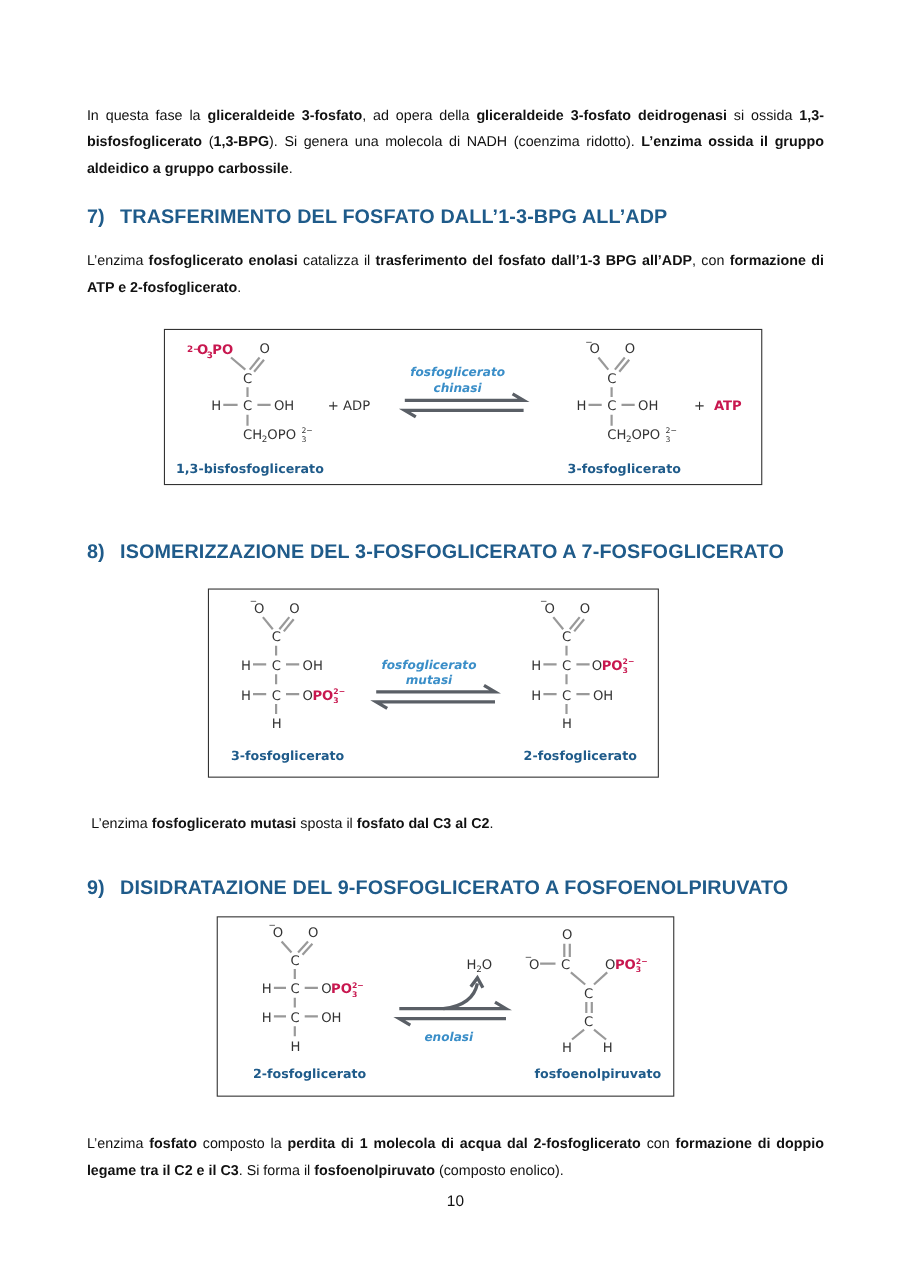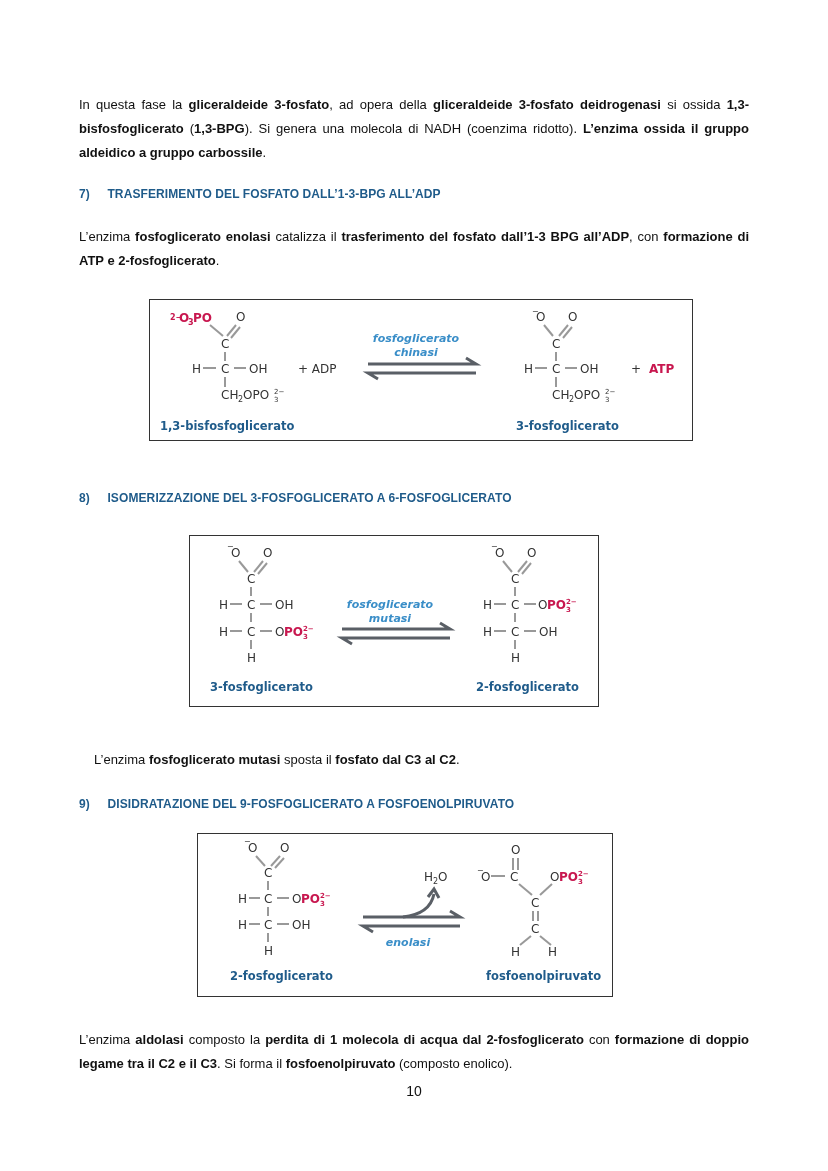--- a/index.html
+++ b/index.html
@@ -1,21 +1,21 @@
 <!DOCTYPE html>
 <html><head>
 <meta charset="utf-8">
 <style>
   html, body { margin: 0; padding: 0; background: #ffffff; }
   body { width: 828px; height: 1171px; position: relative; overflow: hidden;
          font-family: "Liberation Sans", "DejaVu Sans", sans-serif; color: #111; }
   .para { position: absolute; left: 79px; width: 670px; font-size: 13px; line-height: 24px;
           text-align: justify; }
   .para b { font-weight: bold; }
-  .heading { position: absolute; left: 79px; font-size: 12px; font-weight: bold; color: #1f5b8a;
+  .heading { position: absolute; left: 79px; font-size: 18px; font-weight: bold; color: #1f5b8a;
              letter-spacing: 0.1px; }
   .heading .num { display: inline-block; width: 25px; }
   .figure { position: absolute; border: 1.5px solid #333; background: #fff; }
   .fig-svg { position: absolute; left: 0; top: 0; }
   .mol-text { font-family: "DejaVu Sans", sans-serif; font-size: 12px; fill: #333; }
   .mol-red { font-family: "DejaVu Sans", sans-serif; font-size: 12px; fill: #c8174f; font-weight: bold; }
   .mol-label { font-family: "DejaVu Sans", sans-serif; font-size: 11.5px; fill: #1f5b8a; font-weight: bold; }
   .enzyme { font-family: "DejaVu Sans", sans-serif; font-size: 11px; fill: #3a8ec8; font-style: italic; font-weight: bold; }
   .page-num { position: absolute; left: 0; width: 828px; top: 1083px; text-align: center; font-size: 14px; }
 </style>
@@ -88,21 +88,21 @@
       <text x="455" y="102" class="mol-text" style="font-size:7px;">3</text>
       <text x="366" y="130" class="mol-label">3-fosfoglicerato</text>
     </g>
     <text x="481" y="73" class="mol-text">+</text>
     <text x="499" y="73" class="mol-red">ATP</text>
   </svg>
 </div>
 
 <div class="heading" style="top:491px;">
   <span class="num">8)</span>
-  <span>ISOMERIZZAZIONE DEL 3-FOSFOGLICERATO A 6-FOSFOGLICERATO</span>
+  <span>ISOMERIZZAZIONE DEL 3-FOSFOGLICERATO A 7-FOSFOGLICERATO</span>
 </div>
 
 <div class="figure" style="left:189px; top:535px; width:408px; height:170px;">
   <svg class="fig-svg" width="408" height="170" viewBox="0 0 408 170">
     <g>
       <text x="37" y="13" class="mol-text" style="font-size:8px;">−</text>
       <text x="41" y="21" class="mol-text">O</text>
       <text x="73" y="21" class="mol-text">O</text>
       <line x1="49" y1="25" x2="58" y2="36" stroke="#999" stroke-width="2"></line>
       <line x1="73" y1="25" x2="64" y2="36" stroke="#999" stroke-width="2"></line>
@@ -156,21 +156,21 @@
       <text x="321" y="100" class="mol-text">C</text>
       <line x1="334" y1="95" x2="346" y2="95" stroke="#999" stroke-width="2"></line>
       <text x="349" y="100" class="mol-text">OH</text>
       <line x1="325" y1="104" x2="325" y2="113" stroke="#999" stroke-width="2"></line>
       <text x="321" y="126" class="mol-text">H</text>
       <text x="286" y="155" class="mol-label">2-fosfoglicerato</text>
     </g>
   </svg>
 </div>
 
-<p class="para" style="top:733px; margin:15px;"><span>L’enzima </span><b>fosfoglicerato mutasi</b><span> sposta il </span><b>fosfato dal C3 al C2</b><span>.</span></p>
+<p class="para" style="top:733px; margin:4px;"><span>L’enzima </span><b>fosfoglicerato mutasi</b><span> sposta il </span><b>fosfato dal C3 al C2</b><span>.</span></p>
 
 <div class="heading" style="top:797px;">
   <span class="num">9)</span>
   <span>DISIDRATAZIONE DEL 9-FOSFOGLICERATO A FOSFOENOLPIRUVATO</span>
 </div>
 
 <div class="figure" style="left:197px; top:833px; width:414px; height:162px;">
   <svg class="fig-svg" width="414" height="162" viewBox="0 0 414 162">
     <g>
       <text x="46" y="10" class="mol-text" style="font-size:8px;">−</text>
@@ -230,15 +230,15 @@
       <text x="333" y="99" class="mol-text">C</text>
       <line x1="333" y1="102" x2="322" y2="111" stroke="#999" stroke-width="2"></line>
       <line x1="342" y1="102" x2="353" y2="111" stroke="#999" stroke-width="2"></line>
       <text x="313" y="122" class="mol-text">H</text>
       <text x="350" y="122" class="mol-text">H</text>
       <text x="288" y="146" class="mol-label">fosfoenolpiruvato</text>
     </g>
   </svg>
 </div>
 
-<p class="para" style="top:1028px; margin:0;"><span>L’enzima </span><b>aldolasi</b><span> composto la </span><b>perdita di 1 molecola di acqua dal 2-fosfoglicerato</b><span> con </span><b>formazione di doppio legame tra il C2 e il C3</b><span>. Si forma il </span><b>fosfoenolpiruvato</b><span> (composto enolico).</span></p>
+<p class="para" style="top:1028px; margin:0;"><span>L’enzima </span><b>fosfato</b><span> composto la </span><b>perdita di 1 molecola di acqua dal 2-fosfoglicerato</b><span> con </span><b>formazione di doppio legame tra il C2 e il C3</b><span>. Si forma il </span><b>fosfoenolpiruvato</b><span> (composto enolico).</span></p>
 
 <div class="page-num">10</div>
 
 </body></html>

